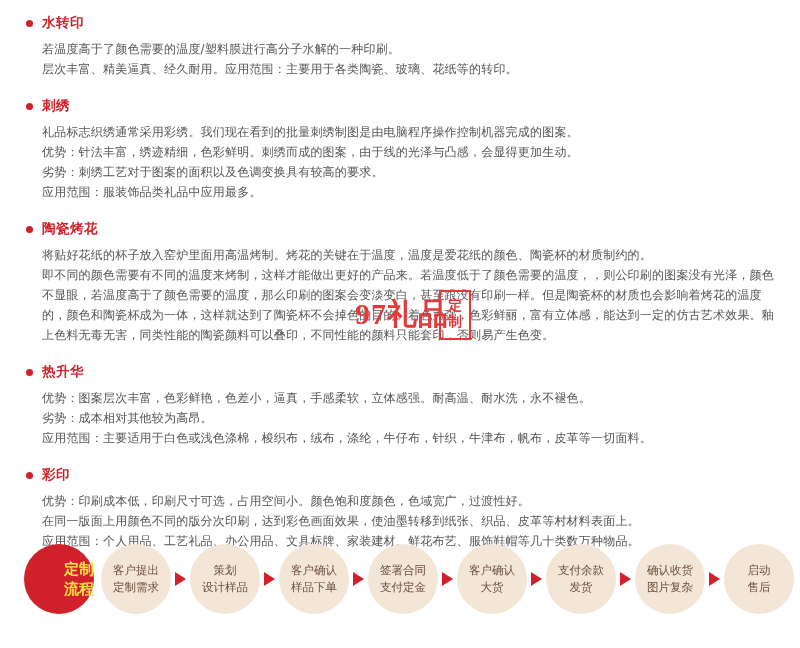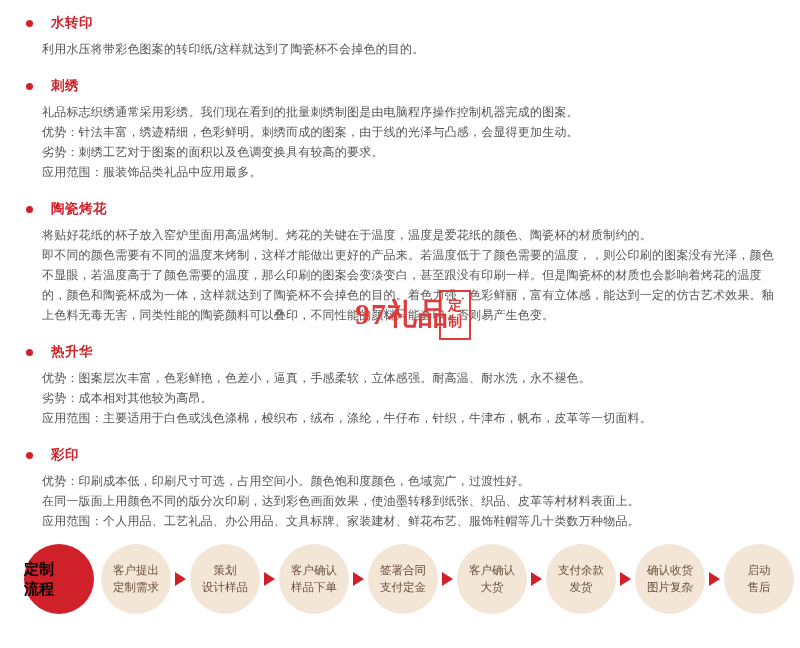--- a/index.html
+++ b/index.html
@@ -22,21 +22,20 @@
     box-sizing: border-box;
     padding: 14px 24px 0 24px;
   }
   .section {
     margin-bottom: 18px;
   }
   .sec-head {
     display: flex;
     align-items: center;
     margin-bottom: 7px;
-    gap: 9px;
   }
   .bullet {
     width: 7px;
     height: 7px;
     border-radius: 50%;
     background: #d0202a;
     margin-right: 9px;
     margin-left: 2px;
     flex: 0 0 auto;
   }
@@ -97,26 +96,26 @@
     left: 24px;
     bottom: 34px;
     display: flex;
     align-items: center;
   }
   .flow-badge {
     width: 70px;
     height: 70px;
     border-radius: 50%;
     background: #d0202a;
-    color: #000000;
+    color: #fde047;
     font-size: 15px;
     font-weight: bold;
     display: flex;
     flex-direction: column;
-    align-items: flex-start;
+    align-items: flex-end;
     justify-content: center;
     line-height: 20px;
     flex: 0 0 auto;
   }
   .flow-step {
     width: 70px;
     height: 70px;
     border-radius: 50%;
     background: #f3e6d7;
     color: #6b4f3a;
@@ -144,21 +143,22 @@
 <body>
 
 <div class="page">
 
   <div class="section">
     <div class="sec-head">
       <span class="bullet"></span>
       <span class="sec-title">水转印</span>
     </div>
     <div class="body-lines">
-      <div class="line">利用水压将带彩色图案的转印纸/这样就达到了陶瓷杯不会掉色的目的。</div>
+      <div class="line">若温度高于了颜色需要的温度/塑料膜进行高分子水解的一种印刷。</div>
+      <div class="line">层次丰富、精美逼真、经久耐用。应用范围：主要用于各类陶瓷、玻璃、花纸等的转印。</div>
     </div>
   </div>
 
   <div class="section">
     <div class="sec-head">
       <span class="bullet"></span>
       <span class="sec-title">刺绣</span>
     </div>
     <div class="body-lines">
       <div class="line">礼品标志织绣通常采用彩绣。我们现在看到的批量刺绣制图是由电脑程序操作控制机器完成的图案。</div>

